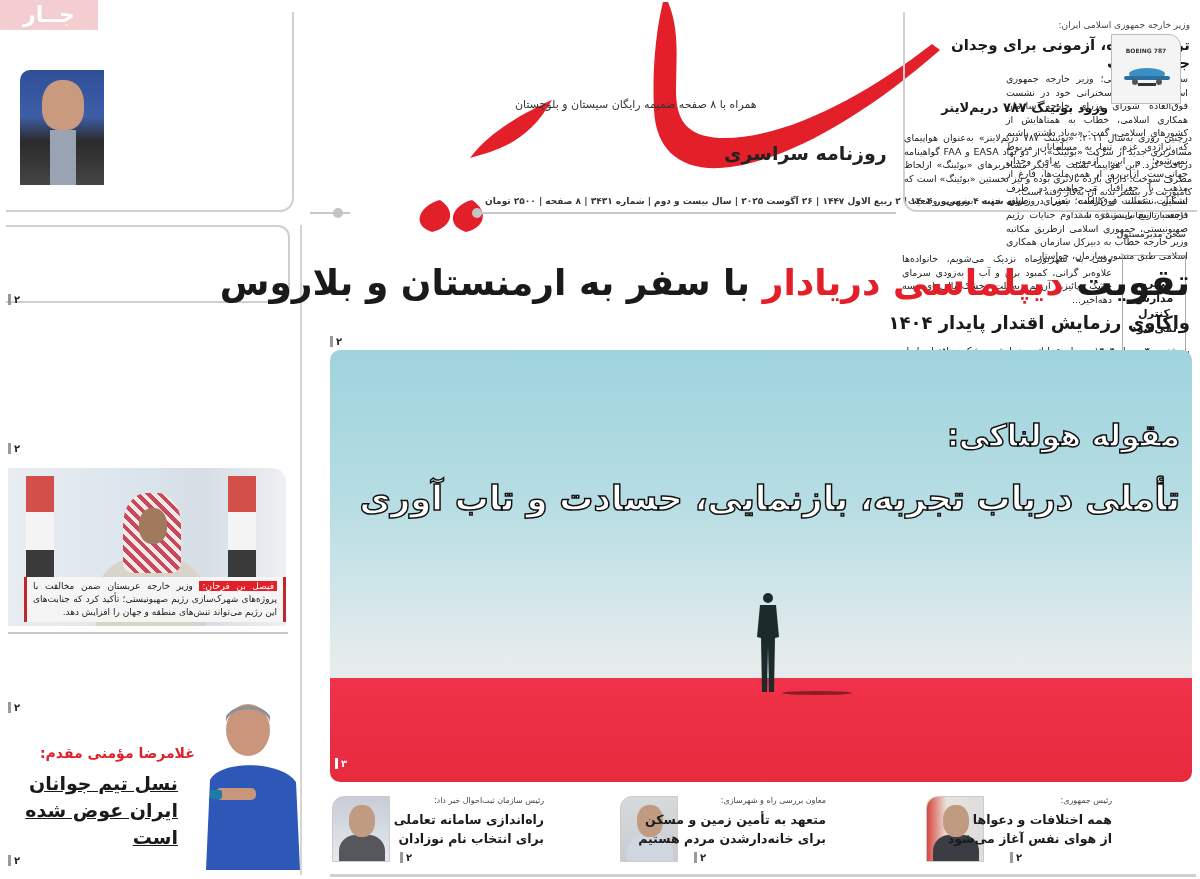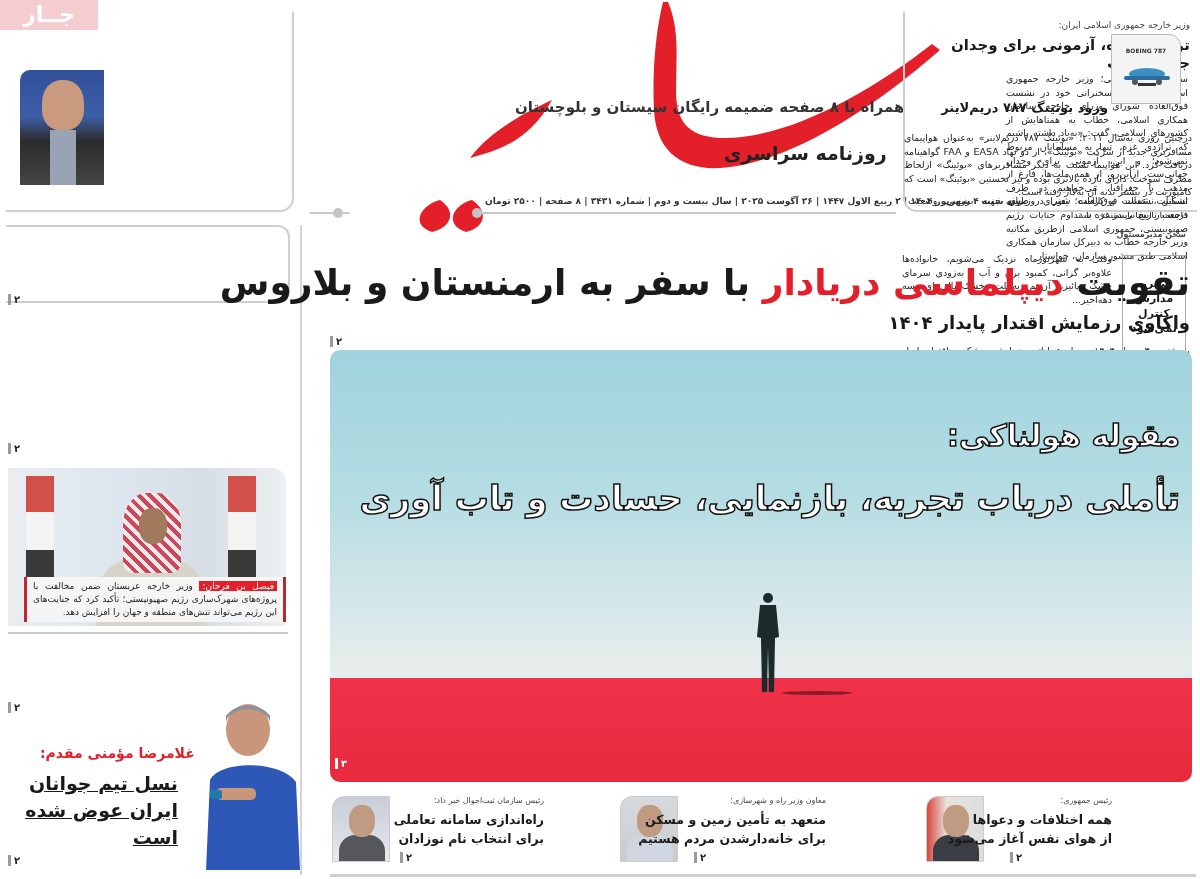--- a/index.html
+++ b/index.html
@@ -22,21 +22,21 @@
   #tl-kicker { right: 10px; top: 20px; width: 270px; }
   #tl-title { right: 10px; top: 36px; width: 280px; font-size: 15px; font-weight: bold; }
   #tl-photo { left: 20px; top: 70px; width: 84px; height: 115px; background: linear-gradient(180deg,#2f4f99 0%, #3e5fa8 40%, #2b2b2b 62%, #454545 100%); border-radius: 10px 0 0 0; overflow: hidden; }
   #tl-photo .face { position: absolute; left: 22px; top: 10px; width: 42px; height: 50px; background: #c99a7d; border-radius: 45% 45% 40% 40%; }
   #tl-photo .shirt { position: absolute; left: 30px; top: 60px; width: 26px; height: 55px; background: #9aa3b3; }
   #tl-body { right: 12px; top: 72px; width: 182px; }
   #tl-body-last { right: 12px; top: 194px; width: 280px; }
 
   
   #logo-svg { left: 380px; top: 0; width: 560px; height: 240px; }
-  #mast-supp { left: 515px; top: 98px; font-size: 15px; font-weight: bold; color: #333; }
+  #mast-supp { left: 515px; top: 98px; font-size: 11px; font-weight: normal; color: #333; }
   #mast-sub { left: 724px; top: 142px; font-size: 19px; font-weight: bold; color: #222; }
   #mast-date { left: 485px; top: 196px; font-size: 9px; font-weight: bold; color: #333; white-space: nowrap; }
 
   
   #tr-box { left: 903px; top: 12px; width: 294px; height: 200px; border: 2px solid #cfcfcf; border-top: none; border-right: none; border-radius: 0 0 0 14px; }
   #tr-img { left: 1111px; top: 34px; width: 70px; height: 70px; background: #f4f4f4; border: 1px solid #bbb; border-radius: 0 12px 0 0; }
   #tr-img .brand { position: absolute; top: 12px; width: 100%; text-align: center; font-size: 6px; font-weight: bold; color: #333; direction: ltr; }
   #tr-img .plane { position: absolute; left: 10px; top: 28px; width: 50px; height: 26px; }
   #tr-title { right: 92px; top: 100px; font-size: 13px; font-weight: bold; white-space: nowrap; }
   #tr-body { right: 8px; top: 131px; width: 288px; }
@@ -206,21 +206,21 @@
     <div>همه اختلافات و دعواها</div>
       <div>از هوای نفس آغاز می‌شود</div>
   </div>
   <div class="pageref" style="right:174px;">۲</div>
 </div>
 <div class="teaser" style="left:616px;width:286px;">
   <div class="ph" style="left:4px;background:linear-gradient(180deg,#d7dadd,#c8ccd0);">
       <div class="torso" style="background:#cfd6e0;"></div>
       <div class="head"></div>
     </div>
-  <div class="kicker" style="right:76px;">معاون وزیر راه و شهرسازی:</div>
+  <div class="kicker" style="right:76px;">معاون بررسی راه و شهرسازی:</div>
   <div class="title" style="right:76px;">
     <div>متعهد به تأمین زمین و مسکن</div>
       <div>برای خانه‌دارشدن مردم هستیم</div>
   </div>
   <div class="pageref" style="right:196px;">۲</div>
 </div>
 <div class="teaser" style="left:330px;width:282px;">
   <div class="ph" style="left:2px;background:linear-gradient(180deg,#c7ccd6,#e7e9ee);">
       <div class="torso" style="background:#55575c;"></div>
       <div class="head"></div>

